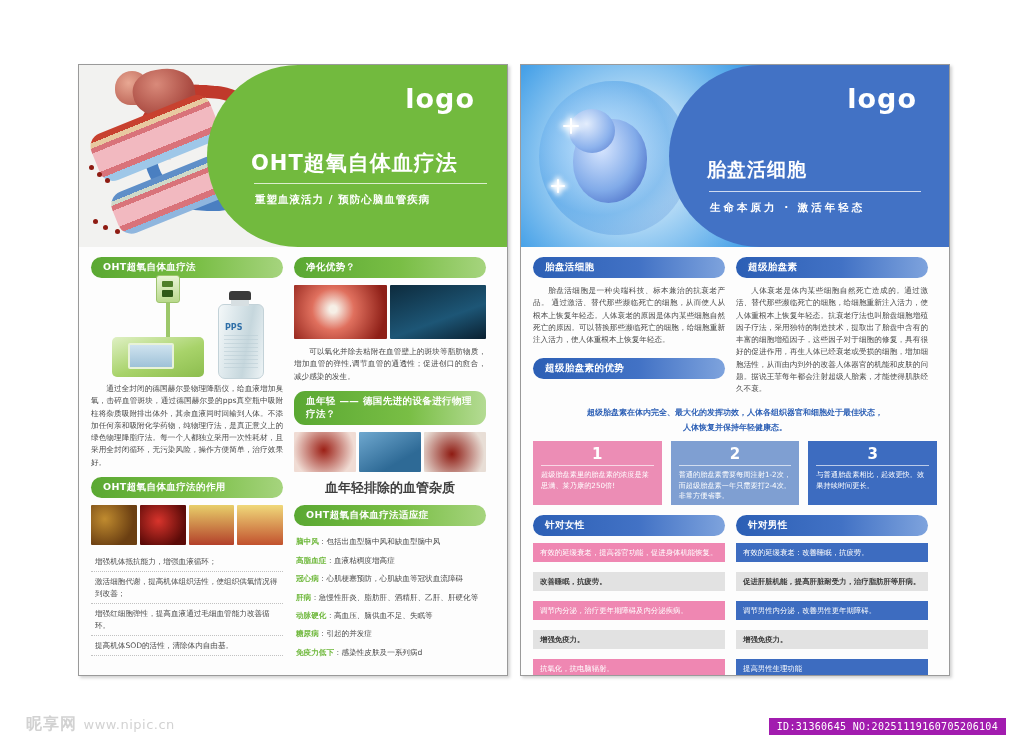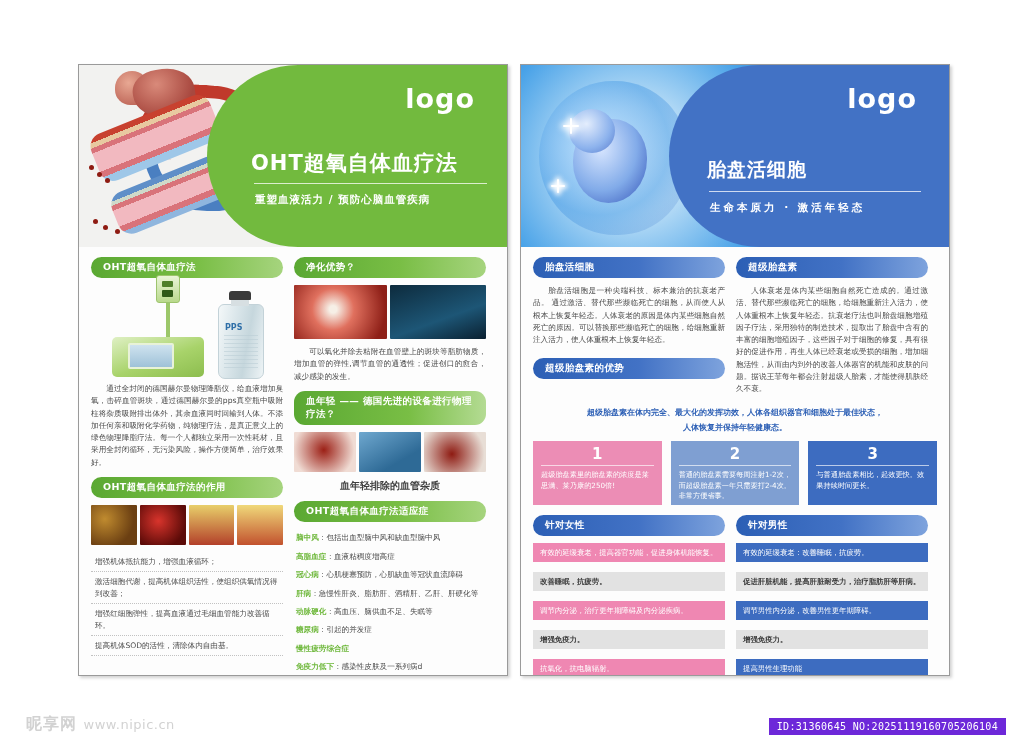--- a/index.html
+++ b/index.html
@@ -118,21 +118,21 @@
     background:linear-gradient(100deg,#f4f8f9 0%,#dde8ec 30%,#c6d7dd 62%,#eef4f6 100%);
     border:1px solid #c3d2d8;overflow:hidden;}
   .bot-label{position:absolute;left:6px;top:18px;color:#2f6fa8;font-size:8px;font-weight:700;}
   .bot-txt{position:absolute;left:5px;top:30px;right:5px;height:34px;
     background:repeating-linear-gradient(#b9ccd4 0 1px,transparent 1px 4px);opacity:.55;}
 
   .img-strip{display:flex;gap:3px;margin:2px 0 7px 0;}
   .img-strip .photo{flex:1;height:44px;}
   .img-strip2 .photo{height:54px;}
   .img-strip3 .photo{height:40px;}
-  .cap{font-size:10px;font-weight:700;color:#3f3f3f;text-align:center;margin:0 0 8px 0;}
+  .cap{font-size:13px;font-weight:700;color:#3f3f3f;text-align:center;margin:0 0 8px 0;}
 
   
   .dlist{margin:0;padding:0;list-style:none;}
   .dlist li{font-size:7.6px;line-height:1.5;color:#4a4a4a;padding:4px 2px 4px 4px;
     border-bottom:1px dotted #c2c2c2;}
 
   
   .ilist{margin:0;padding:0;list-style:none;}
   .ilist li{font-size:7.6px;line-height:1.5;color:#4a4a4a;padding:3.5px 2px;}
   .ilist b{color:#6fb83c;font-weight:700;}
@@ -152,21 +152,21 @@
   
   .stripe{font-size:7.4px;line-height:1.5;padding:4px 7px;margin-bottom:10px;}
   .s-pink{background:#ef87b2;color:#ffffff;}
   .s-gray{background:#e2e2e2;color:#3b3b3b;font-weight:700;}
   .s-blue{background:#3d6cc0;color:#ffffff;}
 
   
   .wm{position:absolute;left:0;bottom:0;width:100%;height:56px;background:#ffffff;}
   .wm-logo{position:absolute;left:26px;top:14px;font-size:16px;font-weight:700;color:#d2d2d2;letter-spacing:1px;}
   .wm-url{font-size:13px;font-weight:400;letter-spacing:.5px;}
-  .wm-id{position:absolute;right:18px;top:18px;background:#6d28d9;color:#ffffff;
+  .wm-id{position:absolute;right:18px;top:18px;background:#a21caf;color:#ffffff;
     font-size:10px;padding:3px 8px;letter-spacing:.3px;font-family:"DejaVu Sans Mono","Liberation Mono",monospace;}
 </style>
 </head>
 <body>
 
 <div class="stage">
 
   <div class="sheet" id="sheet-left">
 
     <div class="hero hero-left">
@@ -263,21 +263,20 @@
 
         <div class="pill pill-green">OHT超氧自体血疗法适应症</div>
 
         <ul class="ilist">
           <li><b>脑中风</b><span>：包括出血型脑中风和缺血型脑中风</span></li>
           <li><b>高脂血症</b><span>：血液粘稠度增高症</span></li>
           <li><b>冠心病</b><span>：心肌梗塞预防，心肌缺血等冠状血流障碍</span></li>
           <li><b>肝病</b><span>：急慢性肝炎、脂肪肝、酒精肝、乙肝、肝硬化等</span></li>
           <li><b>动脉硬化</b><span>：高血压、脑供血不足、失眠等</span></li>
           <li><b>糖尿病</b><span>：引起的并发症</span></li>
-          <li><b>慢性疲劳综合症</b><span></span></li>
           <li><b>免疫力低下</b><span>：感染性皮肤及一系列病d</span></li>
         </ul>
       </div>
     </div>
   </div>
 
   <div class="sheet" id="sheet-right">
 
     <div class="hero hero-right">
       <div class="hero-bg"></div>

